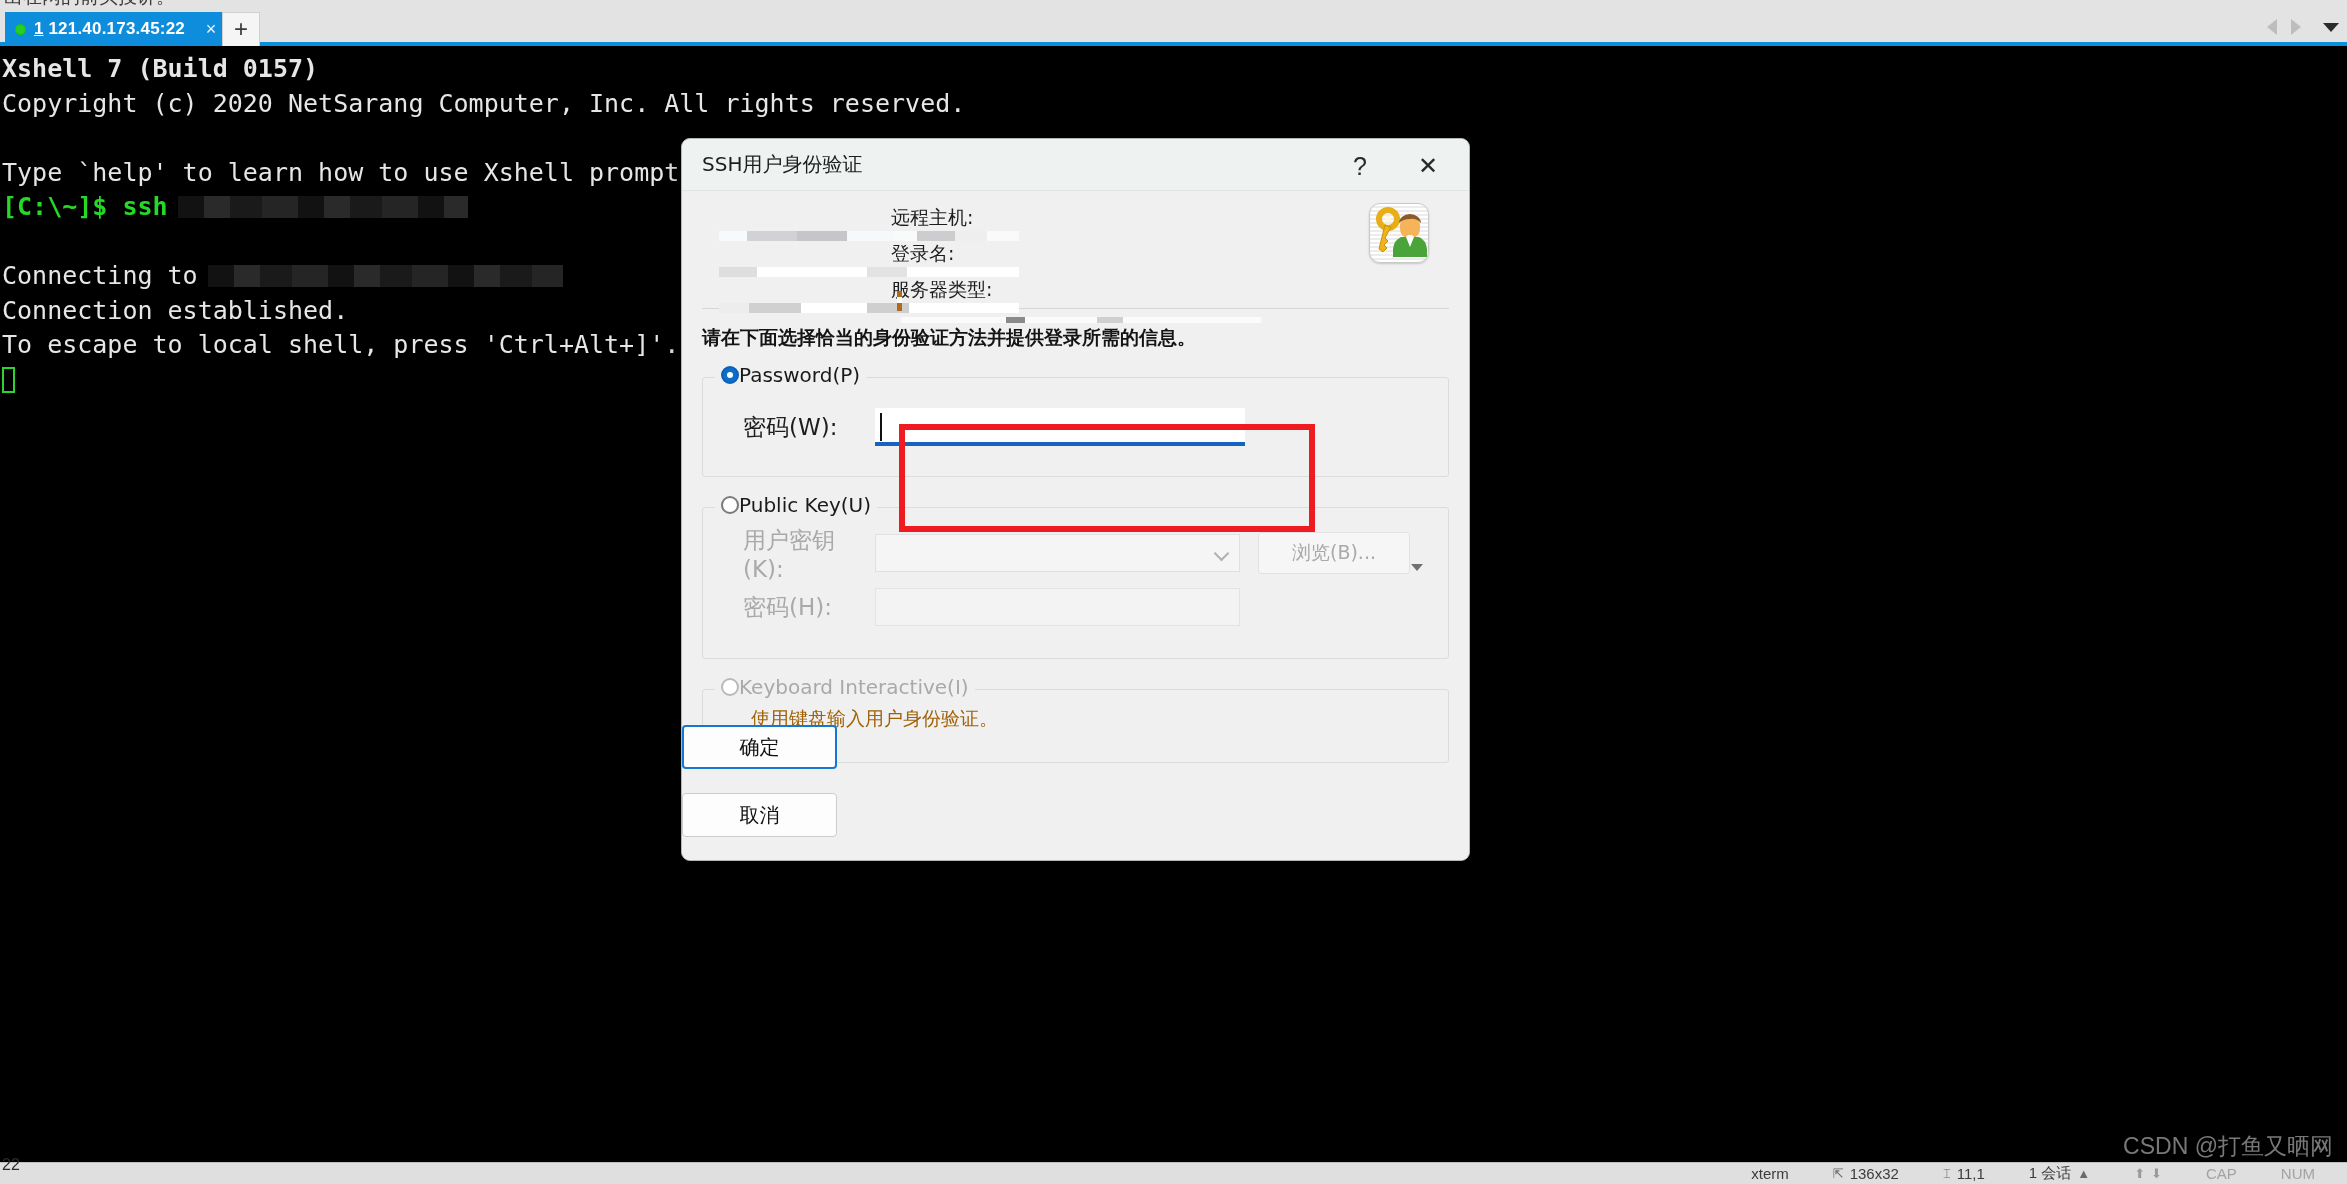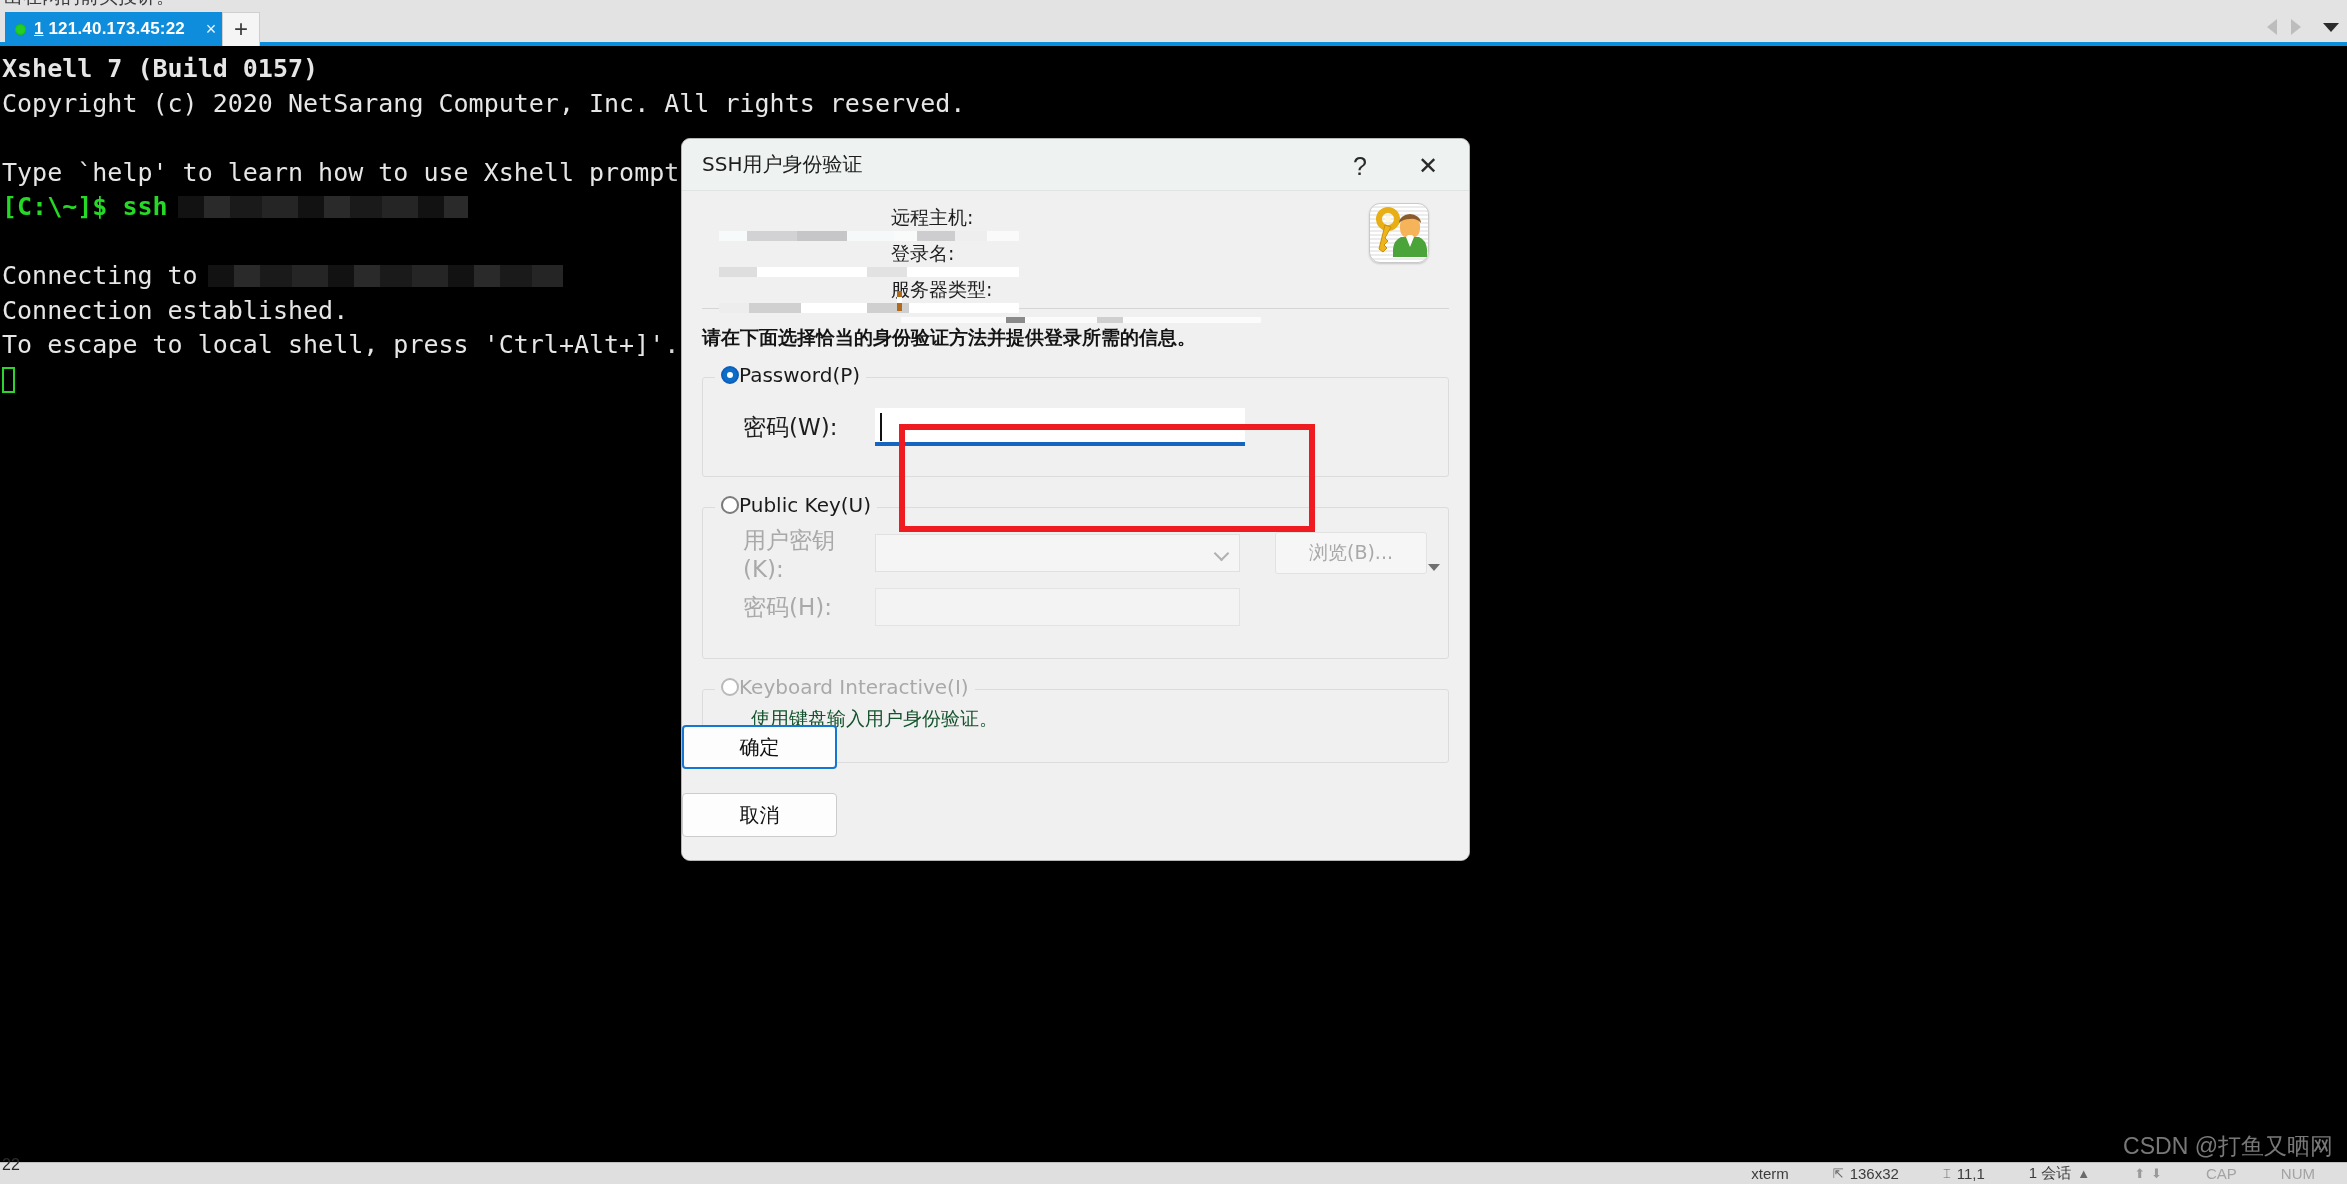--- a/index.html
+++ b/index.html
@@ -208,34 +208,34 @@
     position: absolute; right: 12px; top: 13px;
     width: 11px; height: 11px;
     border-right: 2px solid #b0b0b0; border-bottom: 2px solid #b0b0b0;
     transform: rotate(45deg);
   }
   .flat-input {
     width: 365px; height: 38px; background: #f3f3f3;
     border: 1px solid #e3e3e3;
   }
   .browse-btn {
-    margin-left: 35px; width: 152px; height: 42px;
+    margin-left: 18px; width: 152px; height: 42px;
     background: #f6f6f6; border: 1px solid #e2e2e2; border-radius: 3px;
     display: flex; align-items: center; justify-content: center;
     font-size: 19px; color: #a9a9a9;
     font-family: "DejaVu Sans", "Liberation Sans", sans-serif;
     position: relative;
   }
   .browse-caret {
     position: absolute; right: -14px; bottom: 2px; width: 0; height: 0;
     border-left: 6px solid transparent; border-right: 6px solid transparent;
     border-top: 7px solid #707070;
   }
   .kbd-desc {
-    padding: 16px 0 16px 48px; font-size: 19px; color: #14532d;
+    padding: 16px 0 16px 48px; font-size: 19px; color: #a16207;
     font-family: Liberation Mono, monospace;
   }
 
   
   .annot-rect {
     position: absolute; left: 217px; top: 233px;
     width: 416px; height: 108px;
     border: 6px solid #ee1c20; pointer-events: none; z-index: 30;
   }
 

